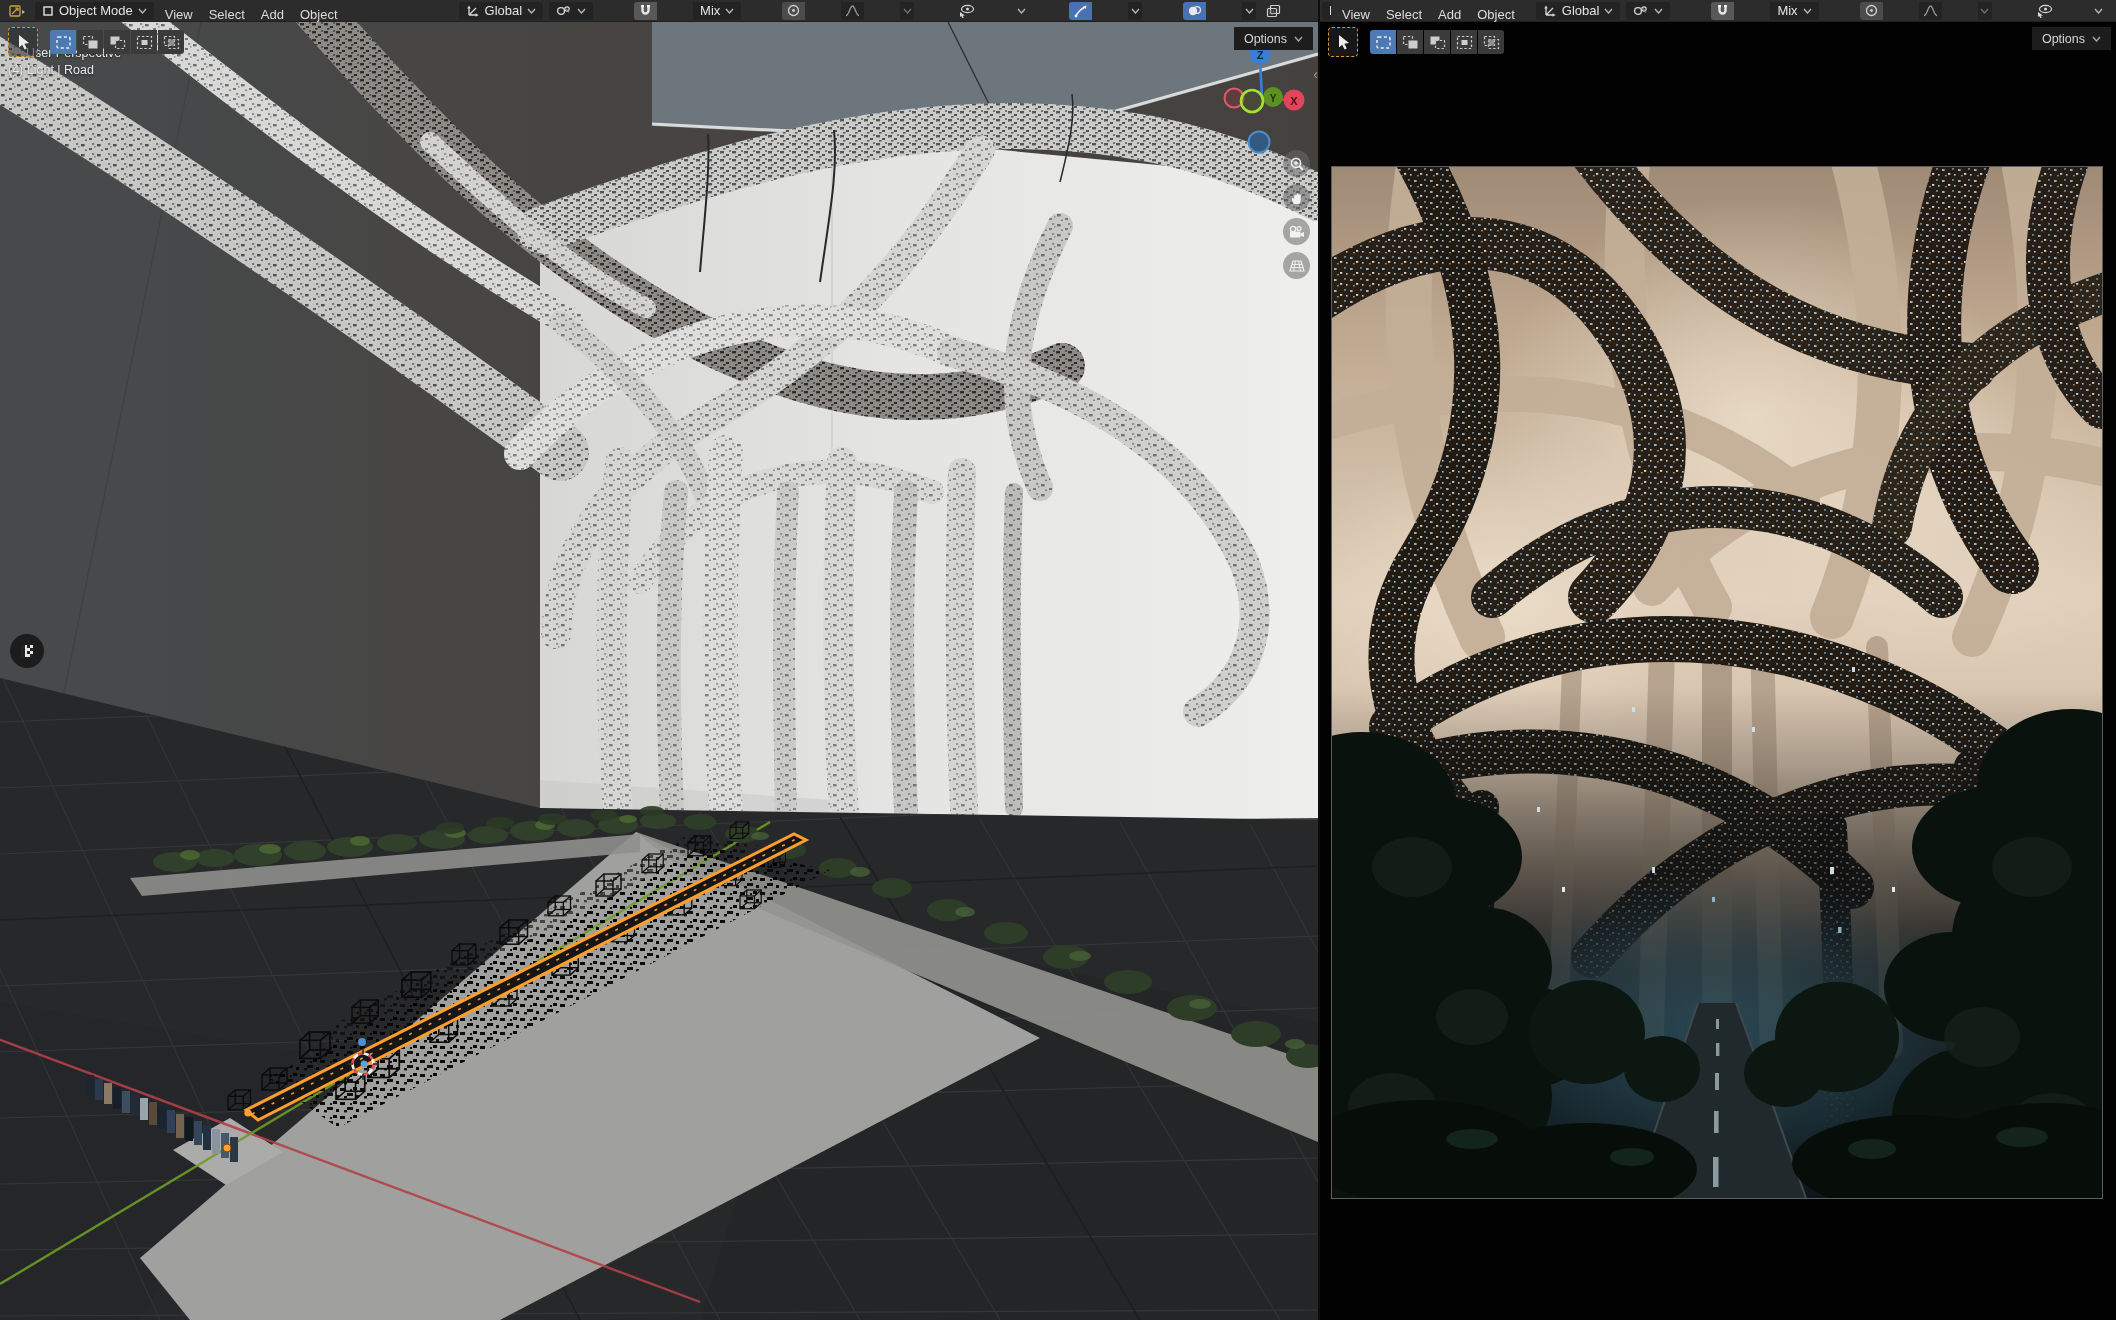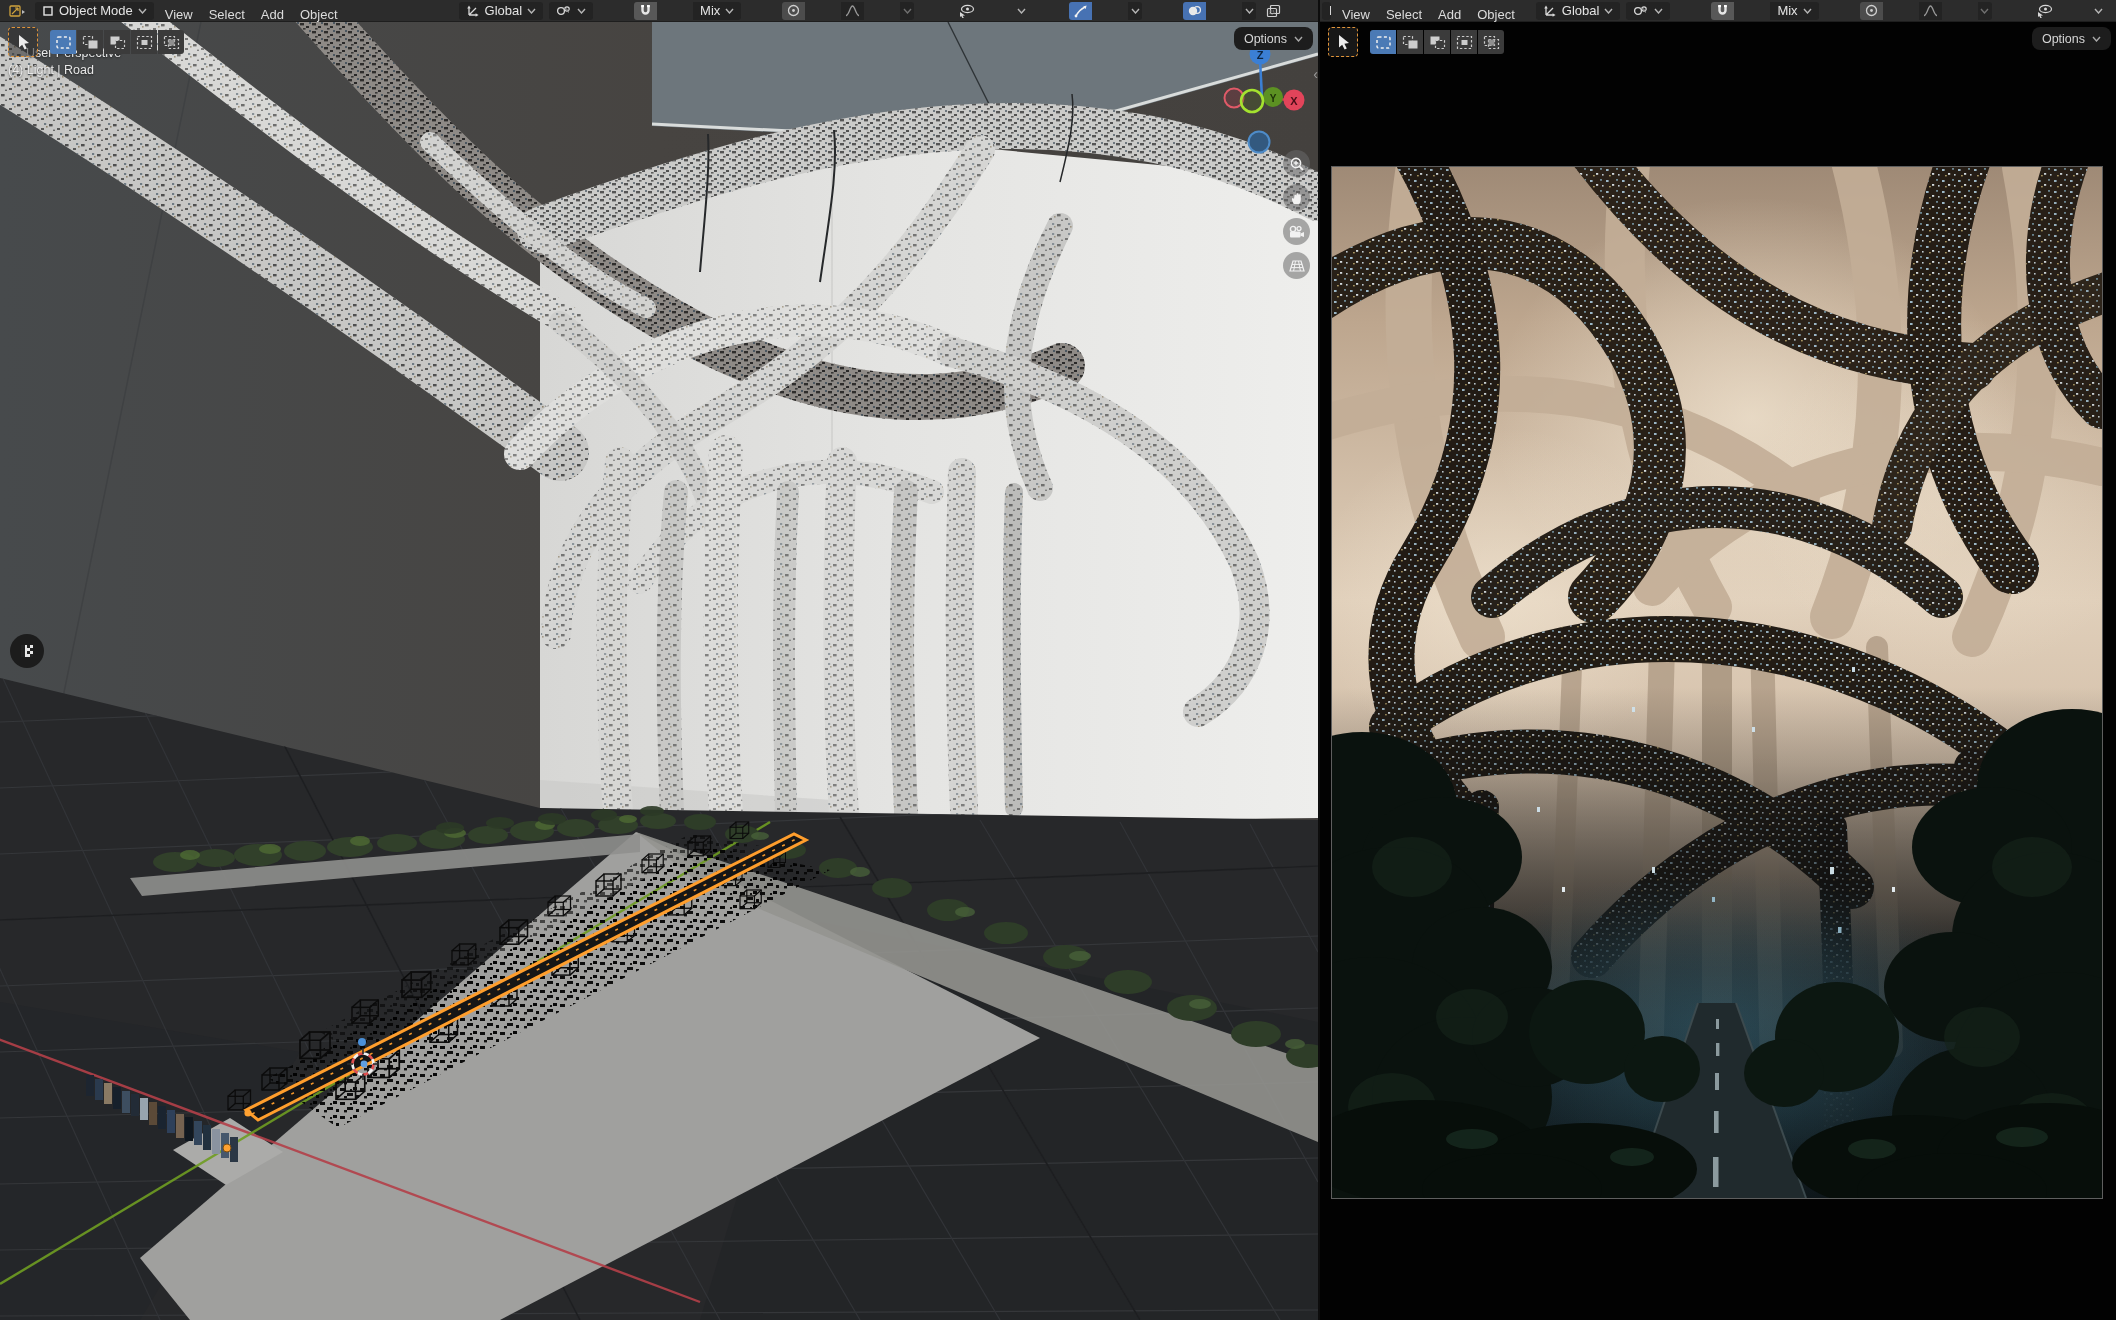--- a/index.html
+++ b/index.html
@@ -36,21 +36,21 @@
 
   .tool-row{position:absolute;top:5px;left:8px;display:flex;align-items:flex-start;gap:12px;z-index:4;}
   .tool-active{width:30px;height:30px;border:1.6px dashed #e2953a;border-radius:4px;background:rgba(42,42,42,.55);
       display:flex;align-items:center;justify-content:center;box-sizing:border-box;}
   .selseg{display:flex;gap:1px;margin-top:3px;}
   .sbtn{width:26px;height:24px;background:#3b3b3b;display:flex;align-items:center;justify-content:center;}
   .sbtn.on{background:#4b7ab5;}
   .selseg > :first-child{border-radius:3px 0 0 3px;}
   .selseg > :last-child{border-radius:0 3px 3px 0;}
 
-  .options-chip{position:absolute;top:5px;right:5px;background:#1d1d1d;border-radius:8px;height:23px;display:flex;
+  .options-chip{position:absolute;top:5px;right:5px;background:#1d1d1d;border-radius:0;height:23px;display:flex;
       align-items:center;gap:7px;padding:0 10px;color:#d6d6d6;font-size:12.5px;z-index:4;}
 
   .vp-text{position:absolute;top:23px;left:8px;color:#e8e8e8;font-size:12.5px;line-height:17px;
       text-shadow:0 1px 2px rgba(0,0,0,.55);z-index:3;}
   .vp-text .l1{padding-left:18px;}
 
   .nav-gizmo{position:absolute;top:18px;right:10px;z-index:3;}
   .nav-stack{position:absolute;top:128px;right:8px;display:flex;flex-direction:column;gap:7px;z-index:3;}
   .nav-btn{width:27px;height:27px;border-radius:50%;background:rgba(105,105,105,.55);display:flex;align-items:center;justify-content:center;}
   .collapse-arrow{position:absolute;top:44px;right:0px;color:#9c9c9c;font-size:14px;z-index:3;}

